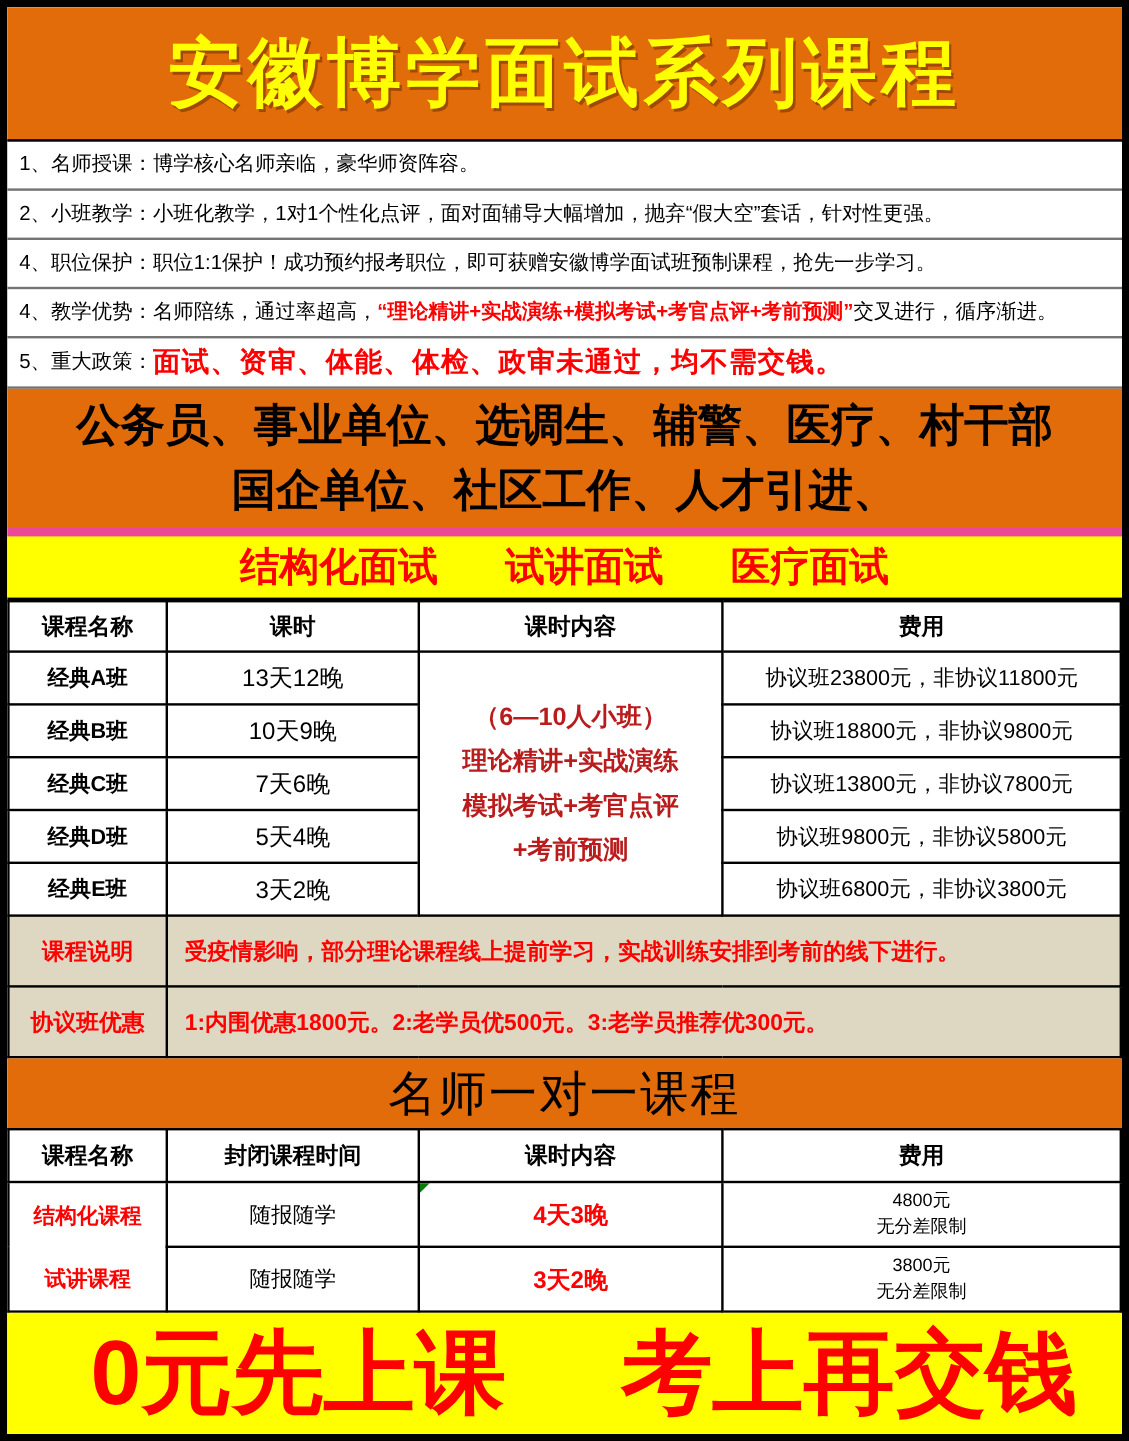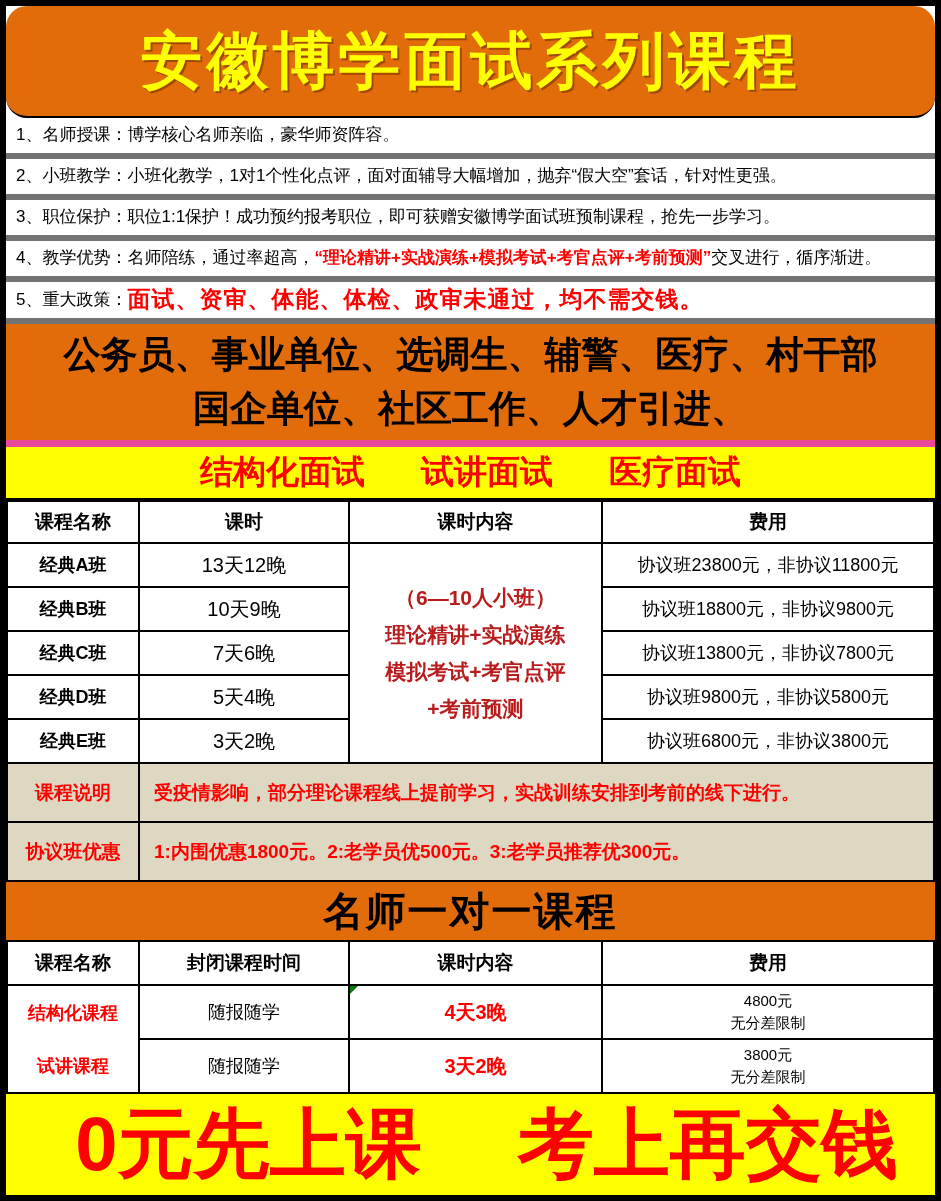--- a/index.html
+++ b/index.html
@@ -12,32 +12,32 @@
     background:#fff;
     display:flex; flex-direction:column;
     overflow:hidden;
   }
 
   
   .title-banner {
     height:112px; flex:0 0 112px;
     background:#E26B0A;
     border-bottom:2px solid #000;
-    display:flex; align-items:center; justify-content:center;border-radius:21px;
+    display:flex; align-items:center; justify-content:center;
   }
   .title-text {
     color:#FFFF00; font-size:62px; font-weight:bold; letter-spacing:4px;
     text-shadow:2px 2px 0 rgba(80,30,0,0.45);
     white-space:nowrap;
   }
 
   
   .feature-row {
     height:41px; flex:0 0 41px;
-    border-bottom:6px solid #737373;
+    border-bottom:2px solid #737373;
     display:flex; align-items:center;
     padding:0 10px;
     font-size:17px; line-height:1.2;
     white-space:nowrap; overflow:hidden;
   }
   .feature-row .hl { color:#FF0000; font-weight:bold; }
   .feature-row.policy { height:42px; flex-basis:42px; }
   .feature-row.policy .hl { font-size:23px; letter-spacing:1px; }
 
   
@@ -77,21 +77,21 @@
   tr.note-row td { background:#DED8C2; }
   td.note-label { color:#FF0000; font-weight:bold; font-size:19px; }
   td.note-text  { color:#FF0000; font-weight:bold; font-size:19px; text-align:left; padding-left:14px; }
 
   
   .one-banner {
     height:58px; flex:0 0 58px;
     background:#E26B0A;
     display:flex; align-items:center; justify-content:center;
   }
-  .one-banner-text { color:#000; font-weight:bold; font-size:40px; letter-spacing:2px; }
+  .one-banner-text { color:#000; font-weight:normal; font-size:40px; letter-spacing:2px; }
 
   td.course-name2 {
     color:#FF0000; font-weight:bold; font-size:18px;
     vertical-align:middle; padding:0;
   }
   .stacked-names { display:flex; flex-direction:column; justify-content:space-around; height:106px; }
   td.time-cell { font-size:18px; }
   td.dur-cell  { color:#FF0000; font-weight:bold; font-size:20px; position:relative; }
   td.fee2-cell { font-size:15px; line-height:1.45; }
   .err-indicator {
@@ -118,21 +118,21 @@
 
   <div class="feature-row">
     <span>1、名师授课：</span>
       <span>博学核心名师亲临，豪华师资阵容。</span>
   </div>
   <div class="feature-row">
     <span>2、小班教学：</span>
       <span>小班化教学，1对1个性化点评，面对面辅导大幅增加，抛弃“假大空”套话，针对性更强。</span>
   </div>
   <div class="feature-row">
-    <span>3、职位保护：</span>
+    <span>4、职位保护：</span>
       <span>职位1:1保护！成功预约报考职位，即可获赠安徽博学面试班预制课程，抢先一步学习。</span>
   </div>
   <div class="feature-row">
     <span>4、教学优势：</span>
       <span>名师陪练，通过率超高，</span>
       <span class="hl">“理论精讲+实战演练+模拟考试+考官点评+考前预测”</span>
       <span>交叉进行，循序渐进。</span>
   </div>
   <div class="feature-row policy">
     <span>5、重大政策：</span>

